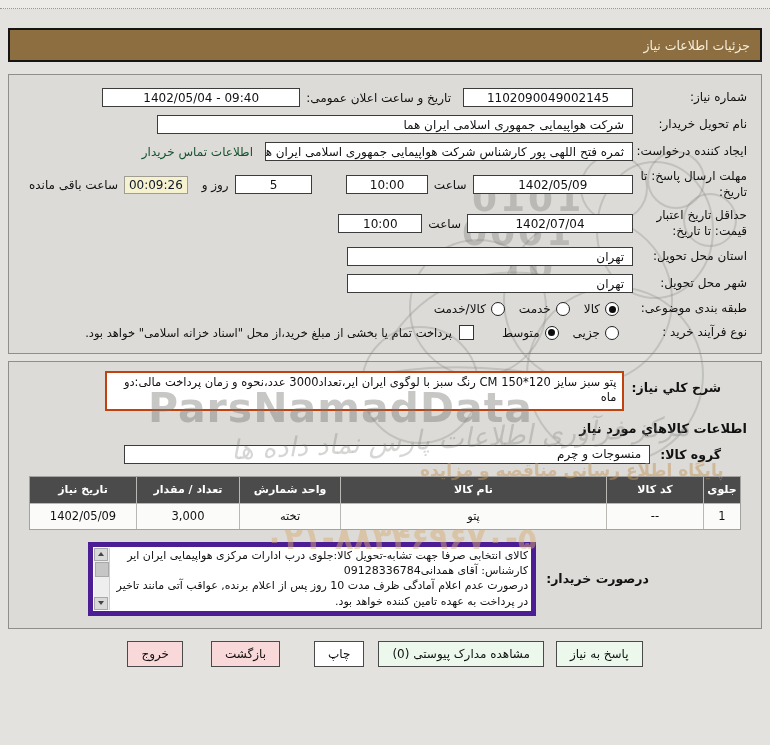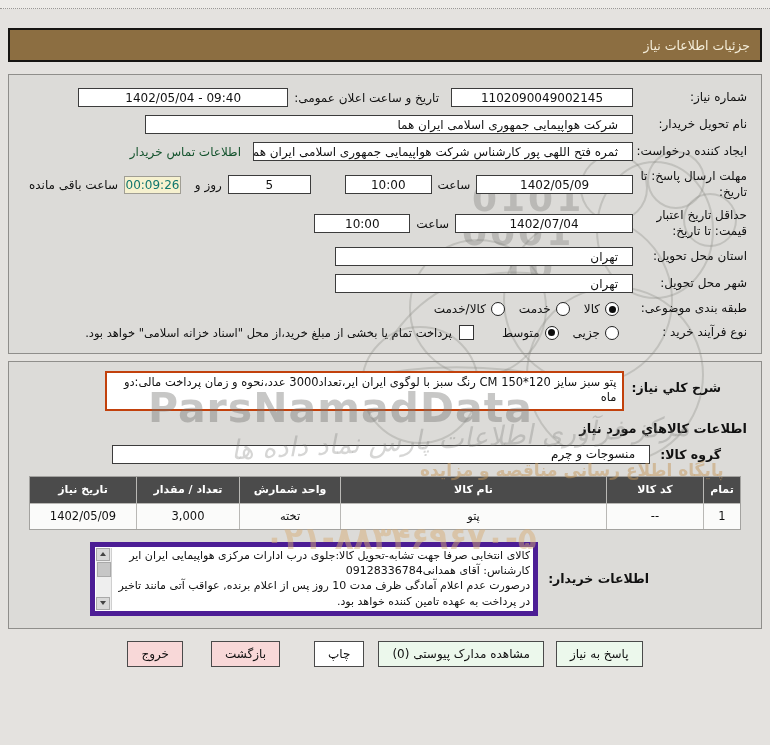--- a/index.html
+++ b/index.html
@@ -9,23 +9,23 @@
   .titlebar{margin:19px 8px 12px;height:30px;background:#8c6e41;border:2px solid #161513;
             color:#f5eeda;display:flex;align-items:center;padding:0 10px;font-size:12.5px;}
   .panel{position:relative;margin:0 8px;background:#dcdbd8;border:1px solid #8f8e8b;}
   .panel>*{position:relative;z-index:2;}
   .panel1{padding:13px 14px 8px;}
   .panel2{margin-top:7px;padding:9px 12px 12px;}
   .frow{display:flex;align-items:center;margin-bottom:8px;}
   .lbl{width:114px;flex-shrink:0;font-size:12px;line-height:1.3;}
   .slbl{font-size:12px;margin:0 6px;white-space:nowrap;}
   .tb{background:#fff;border:1px solid #3c3c3c;height:17px;display:flex;align-items:center;
-      font-size:12px;padding:0 14px;box-sizing:content-box;overflow:hidden;white-space:nowrap;}
+      font-size:12px;padding:0 8px;box-sizing:content-box;overflow:hidden;white-space:nowrap;}
   .tb.c{justify-content:center;}
-  .ylw{background:#f6f1cf;border:1px solid #a09e94;color:#0f766e;width:64px;height:16px;
+  .ylw{background:#f6f1cf;border:1px solid #a09e94;color:#0f172a;width:64px;height:16px;
        display:flex;align-items:center;justify-content:center;font-size:12px;}
   .link{color:#14532d;font-size:12px;margin-right:12px;cursor:pointer;white-space:nowrap;}
   .radio{width:12px;height:12px;border:1px solid #222;border-radius:50%;background:#fff;
          flex-shrink:0;display:inline-flex;align-items:center;justify-content:center;}
   .radio.on::after{content:"";width:7px;height:7px;border-radius:50%;background:#0d0d0d;}
   .opt{display:inline-flex;align-items:center;gap:5px;margin-inline-start:14px;font-size:12px;}
   .chk{width:13px;height:13px;border:1px solid #333;background:#fff;flex-shrink:0;}
   .deslbl{font-size:12.5px;font-weight:bold;white-space:nowrap;flex-shrink:0;}
   .desbox{background:#fff;border:2px solid #c2410c;height:32px;font-size:11.5px;
           padding:2px 5px;line-height:1.35;overflow:hidden;}
@@ -177,36 +177,36 @@
     </div>
 
     <div class="sechead">اطلاعات کالاهاي مورد نیاز</div>
 
     <div class="frow" style="padding-right:28px;margin-bottom:12px;">
       <span class="deslbl" style="margin-left:10px;">گروه کالا:</span>
       <span class="tb" style="width:508px;">منسوجات و چرم</span>
     </div>
 
     <div class="gtable">
-      <div class="gth">تمام</div>
+      <div class="gth">جلوی</div>
       <div class="gth">کد کالا</div>
       <div class="gth">نام کالا</div>
       <div class="gth">واحد شمارش</div>
       <div class="gth">تعداد / مقدار</div>
       <div class="gth">تاریخ نیاز</div>
       <div class="gtd">1</div>
       <div class="gtd">--</div>
       <div class="gtd">پتو</div>
       <div class="gtd">تخته</div>
       <div class="gtd">3,000</div>
       <div class="gtd">1402/05/09</div>
     </div>
 
     <div class="frow" style="padding-right:100px;margin-bottom:0;">
-      <span class="deslbl" style="margin-left:10px;">اطلاعات خریدار:</span>
+      <span class="deslbl" style="margin-left:10px;">درصورت خریدار:</span>
       <span class="notes">
         <span class="txt">کالای انتخابی صرفا جهت تشابه-تحویل کالا:جلوی درب ادارات مرکزی هواپیمایی ایران ایر
 کارشناس: آقای همدانی09128336784
 درصورت عدم اعلام آمادگی ظرف مدت 10 روز پس از اعلام برنده, عواقب آتی مانند تاخیر در پرداخت به عهده تامین کننده خواهد بود.</span>
         <span class="sbar">
           <span class="sbtn up">
               <span class="tri-up"></span>
             </span>
           <span class="sthumb"></span>
           <span class="sbtn dn">

